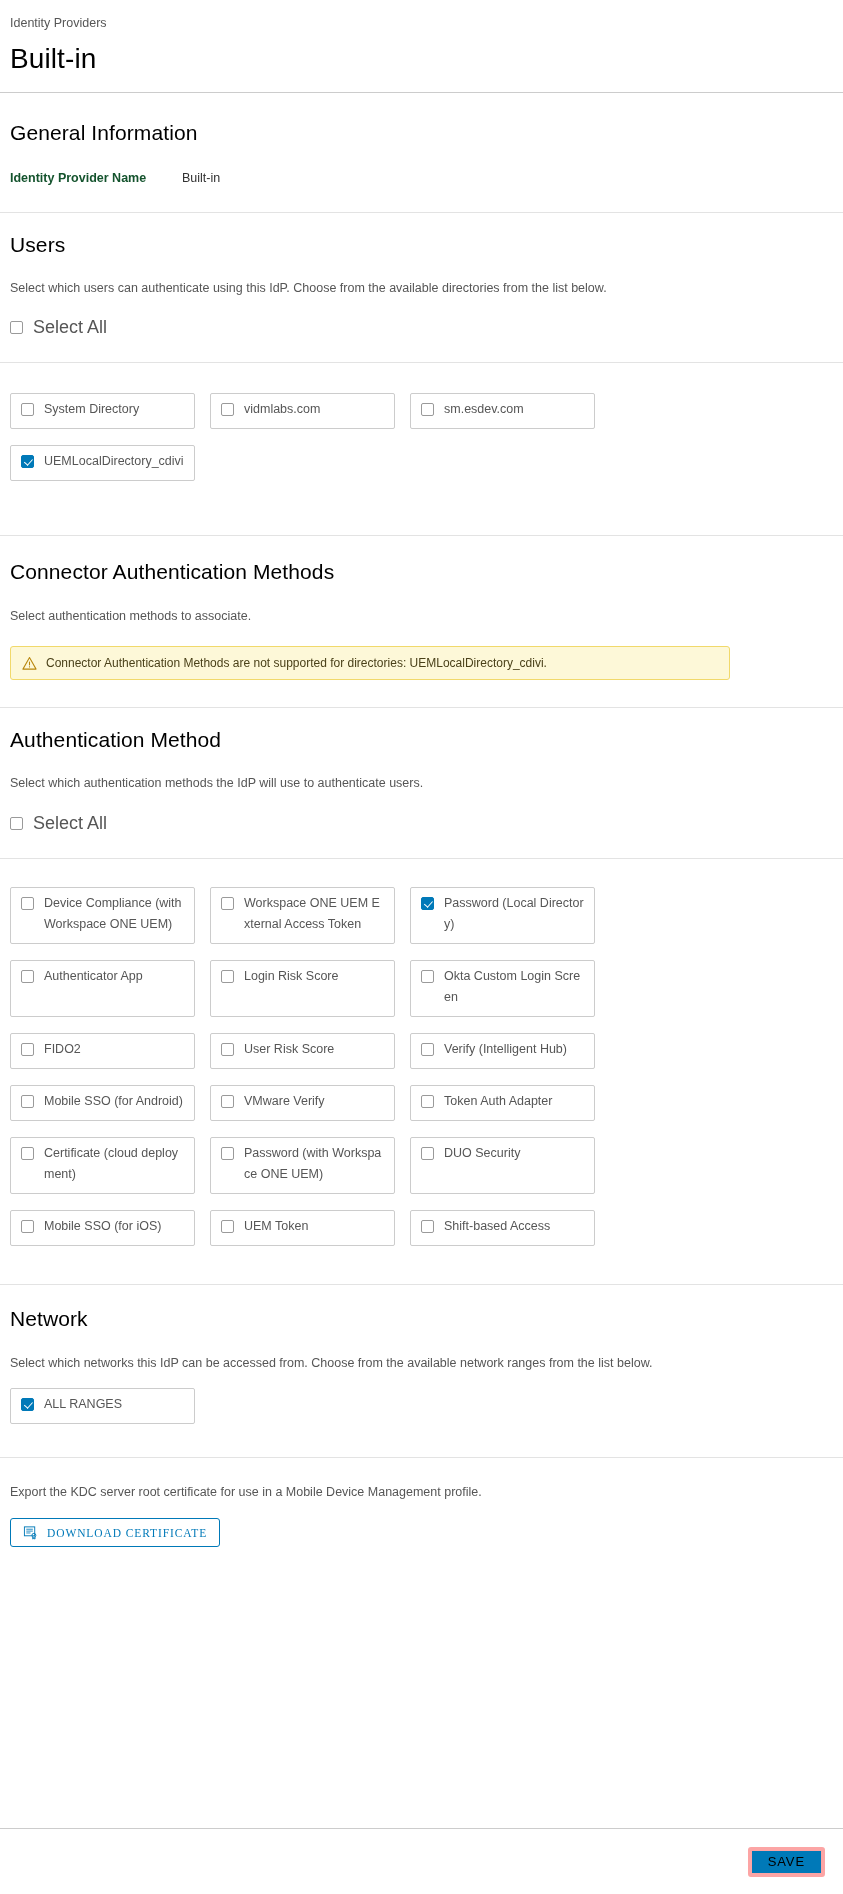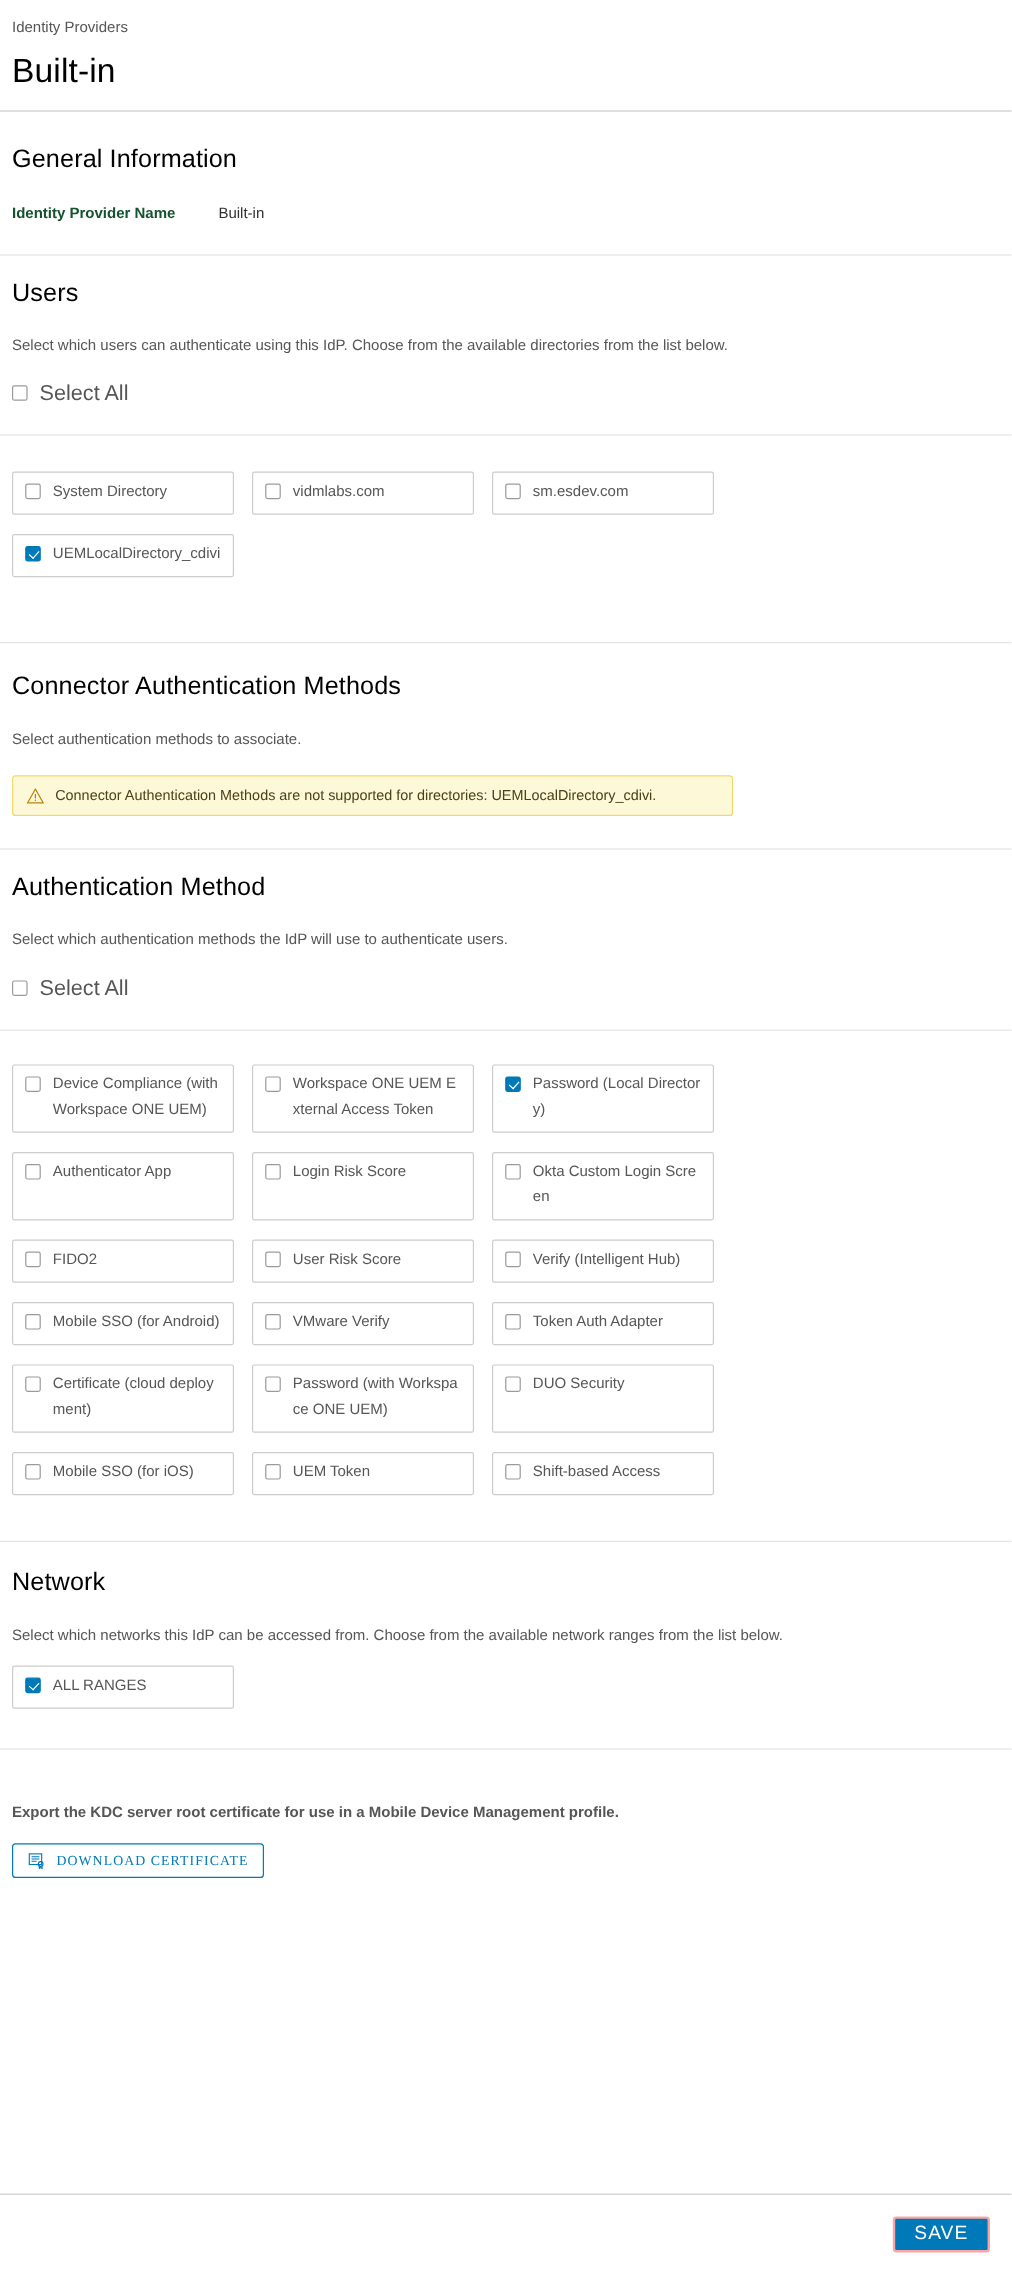--- a/index.html
+++ b/index.html
@@ -183,21 +183,21 @@
 
   
   .alert {
     border: 1px solid #f1d96b;
     background: #fdf8d8;
     border-radius: 3px;
     padding: 8px 11px;
     display: flex;
     align-items: center;
     gap: 9px;
-    width: 601px;
+    width: 720px;
     box-sizing: border-box;
   }
   .alert-text {
     font-size: 12px;
     color: #4a4119;
     line-height: 16px;
   }
   .warn-icon {
     width: 15px;
     height: 15px;
@@ -234,26 +234,26 @@
     border-top: 1px solid #cccccc;
     display: flex;
     align-items: center;
     justify-content: flex-end;
     padding-right: 18px;
     box-sizing: border-box;
     background: #ffffff;
   }
   .btn-primary {
     background: #0079b8;
-    color: #ffffff;
-    border: 2px solid #fca5a5;
+    color: #000000;
+    border: 4px solid #fca5a5;
     border-radius: 3px;
     height: 30px;
     padding: 0 16px;
-    font-size: 16px;
+    font-size: 13px;
     font-family: "Liberation Sans", sans-serif;
     letter-spacing: 0.9px;
     cursor: pointer;
   }
 </style>
 </head>
 <body>
 
 <div class="page">
 
@@ -412,21 +412,21 @@
     <div class="tile-grid" id="network-grid" style="margin-top:16px;">
         <div class="tile">
           <span class="cbox checked"></span>
           <span class="tile-label">ALL RANGES</span>
         </div>
       </div>
   </div>
   <hr class="hr-light">
 
   <div class="section" style="padding-top:21px;">
-    <p class="section-desc" style="margin-top:22px;font-weight:bold;">Export the KDC server root certificate for use in a Mobile Device Management profile.</p>
+    <p class="section-desc" style="margin-top:4px;">Export the KDC server root certificate for use in a Mobile Device Management profile.</p>
     <button class="btn-download" style="margin-top:17px;">
       <svg class="cert-icon" viewBox="0 0 16 16">
         <rect x="1.5" y="2" width="11" height="9.5" fill="none" stroke="#0079b8" stroke-width="1"></rect>
         <line x1="3.5" y1="4.5" x2="10.5" y2="4.5" stroke="#0079b8" stroke-width="0.9"></line>
         <line x1="3.5" y1="6.5" x2="10.5" y2="6.5" stroke="#0079b8" stroke-width="0.9"></line>
         <line x1="3.5" y1="8.5" x2="8" y2="8.5" stroke="#0079b8" stroke-width="0.9"></line>
         <circle cx="11.6" cy="11" r="2.1" fill="none" stroke="#0079b8" stroke-width="1"></circle>
         <path d="M10.4 12.6 L10.4 15 L11.6 14.2 L12.8 15 L12.8 12.6" fill="none" stroke="#0079b8" stroke-width="1"></path>
       </svg>
       <span>DOWNLOAD CERTIFICATE</span>

